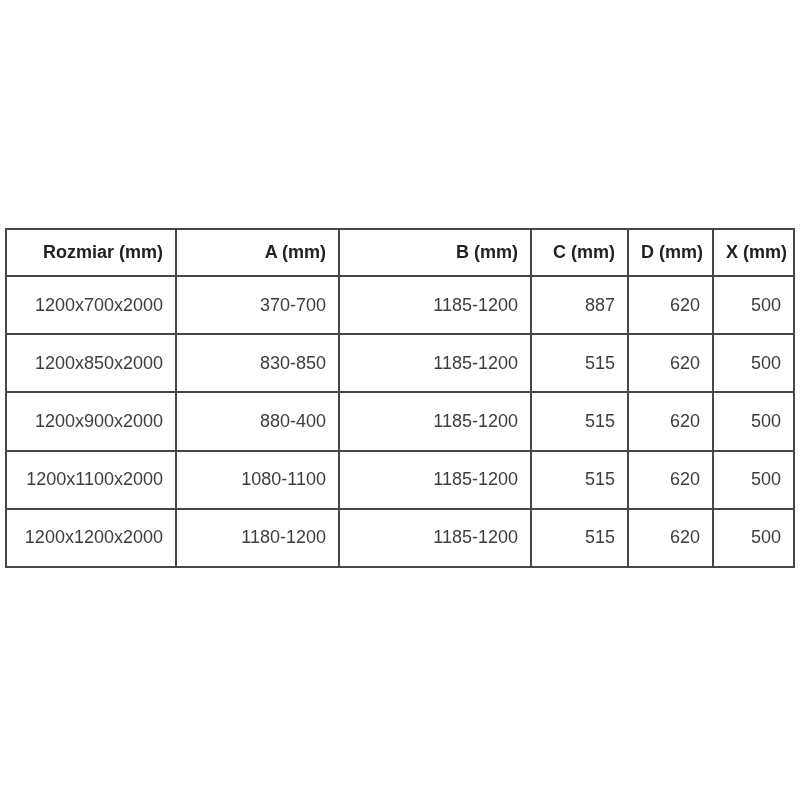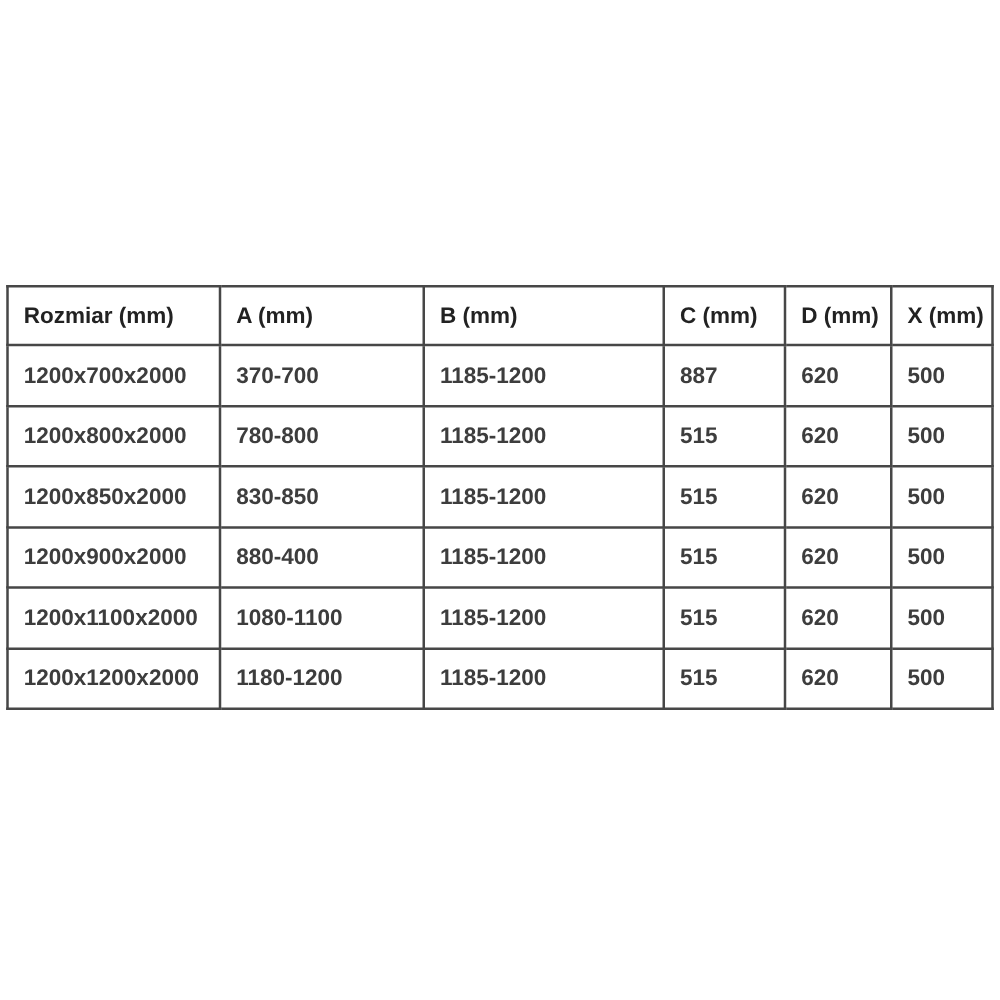--- a/index.html
+++ b/index.html
@@ -22,33 +22,33 @@
     left: 5px;
     top: 228px;
     width: 788px;
     height: 340px;
     border-collapse: collapse;
     table-layout: fixed;
     background: #ffffff;
   }
   table.dims th, table.dims td {
     border: 2px solid #474747;
-    text-align: left;
+    text-align: right;
     vertical-align: middle;
     padding: 12px;
     overflow: hidden;
     white-space: nowrap;
   }
   table.dims th {
     font-weight: bold;
     font-size: 18px;
     color: #222222;
   }
   table.dims td {
-    font-weight: bold;
+    font-weight: normal;
     font-size: 18px;
     color: #3d3d3d;
   }
   col.c-rozmiar { width: 170px; }
   col.c-a { width: 163px; }
   col.c-b { width: 192px; }
   col.c-c { width: 97px; }
   col.c-d { width: 85px; }
   col.c-x { width: 81px; }
 </style>
@@ -78,28 +78,20 @@
     <tbody id="table-body">
         <tr>
           <td>1200x700x2000</td>
           <td>370-700</td>
           <td>1185-1200</td>
           <td>887</td>
           <td>620</td>
           <td>500</td>
         </tr>
         <tr>
-          <td>1200x800x2000</td>
-          <td>780-800</td>
-          <td>1185-1200</td>
-          <td>515</td>
-          <td>620</td>
-          <td>500</td>
-        </tr>
-        <tr>
           <td>1200x850x2000</td>
           <td>830-850</td>
           <td>1185-1200</td>
           <td>515</td>
           <td>620</td>
           <td>500</td>
         </tr>
         <tr>
           <td>1200x900x2000</td>
           <td>880-400</td>

